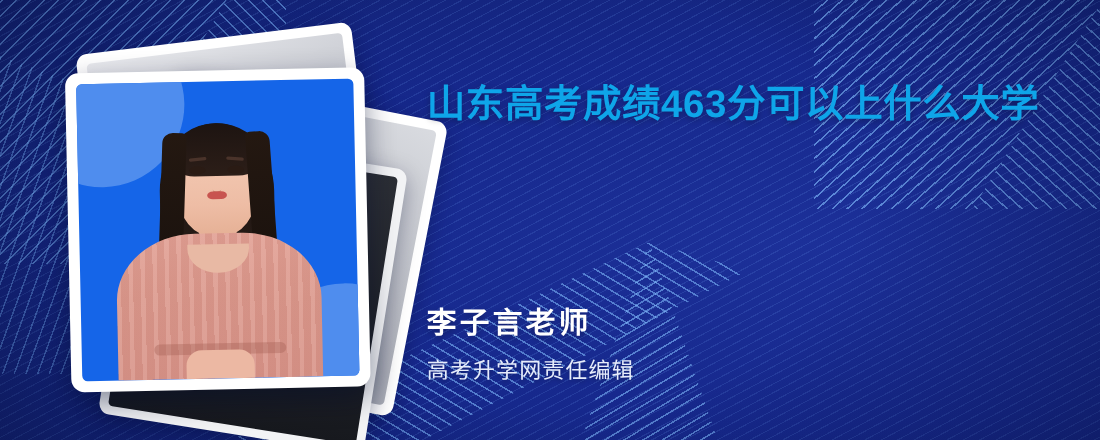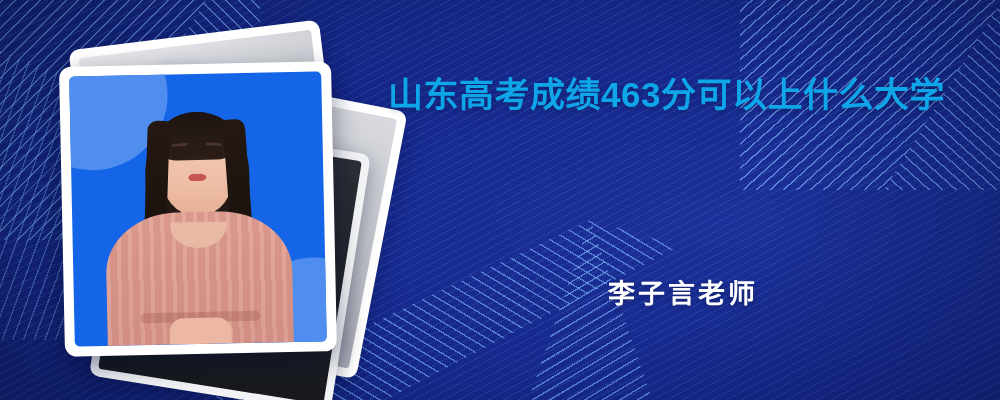--- a/index.html
+++ b/index.html
@@ -319,21 +319,20 @@
     top: 272px;
     width: 100%;
   }
   .author-name {
     margin: 0;
     font-size: 27px;
     font-weight: bold;
     color: #ffffff;
     letter-spacing: 3px;
     text-shadow: 0 2px 6px rgba(0,0,0,0.28);
-    text-align: center;
   }
   .author-role {
     margin: 10px 0 0 0;
     font-size: 20px;
     font-weight: normal;
     color: #e6ecfb;
     letter-spacing: 1px;
     text-shadow: 0 1px 4px rgba(0,0,0,0.25);
   }
 </style>
@@ -405,16 +404,17 @@
         </div>
       </div>
     </div>
   </div>
 
   <div class="text-col">
     <h1 class="headline">山东高考成绩463分可以上什么大学</h1>
 
     <div class="byline">
       <p class="author-name">李子言老师</p>
+      <p class="author-role">高考升学网责任编辑</p>
     </div>
   </div>
 
 </div>
 
 </body></html>

